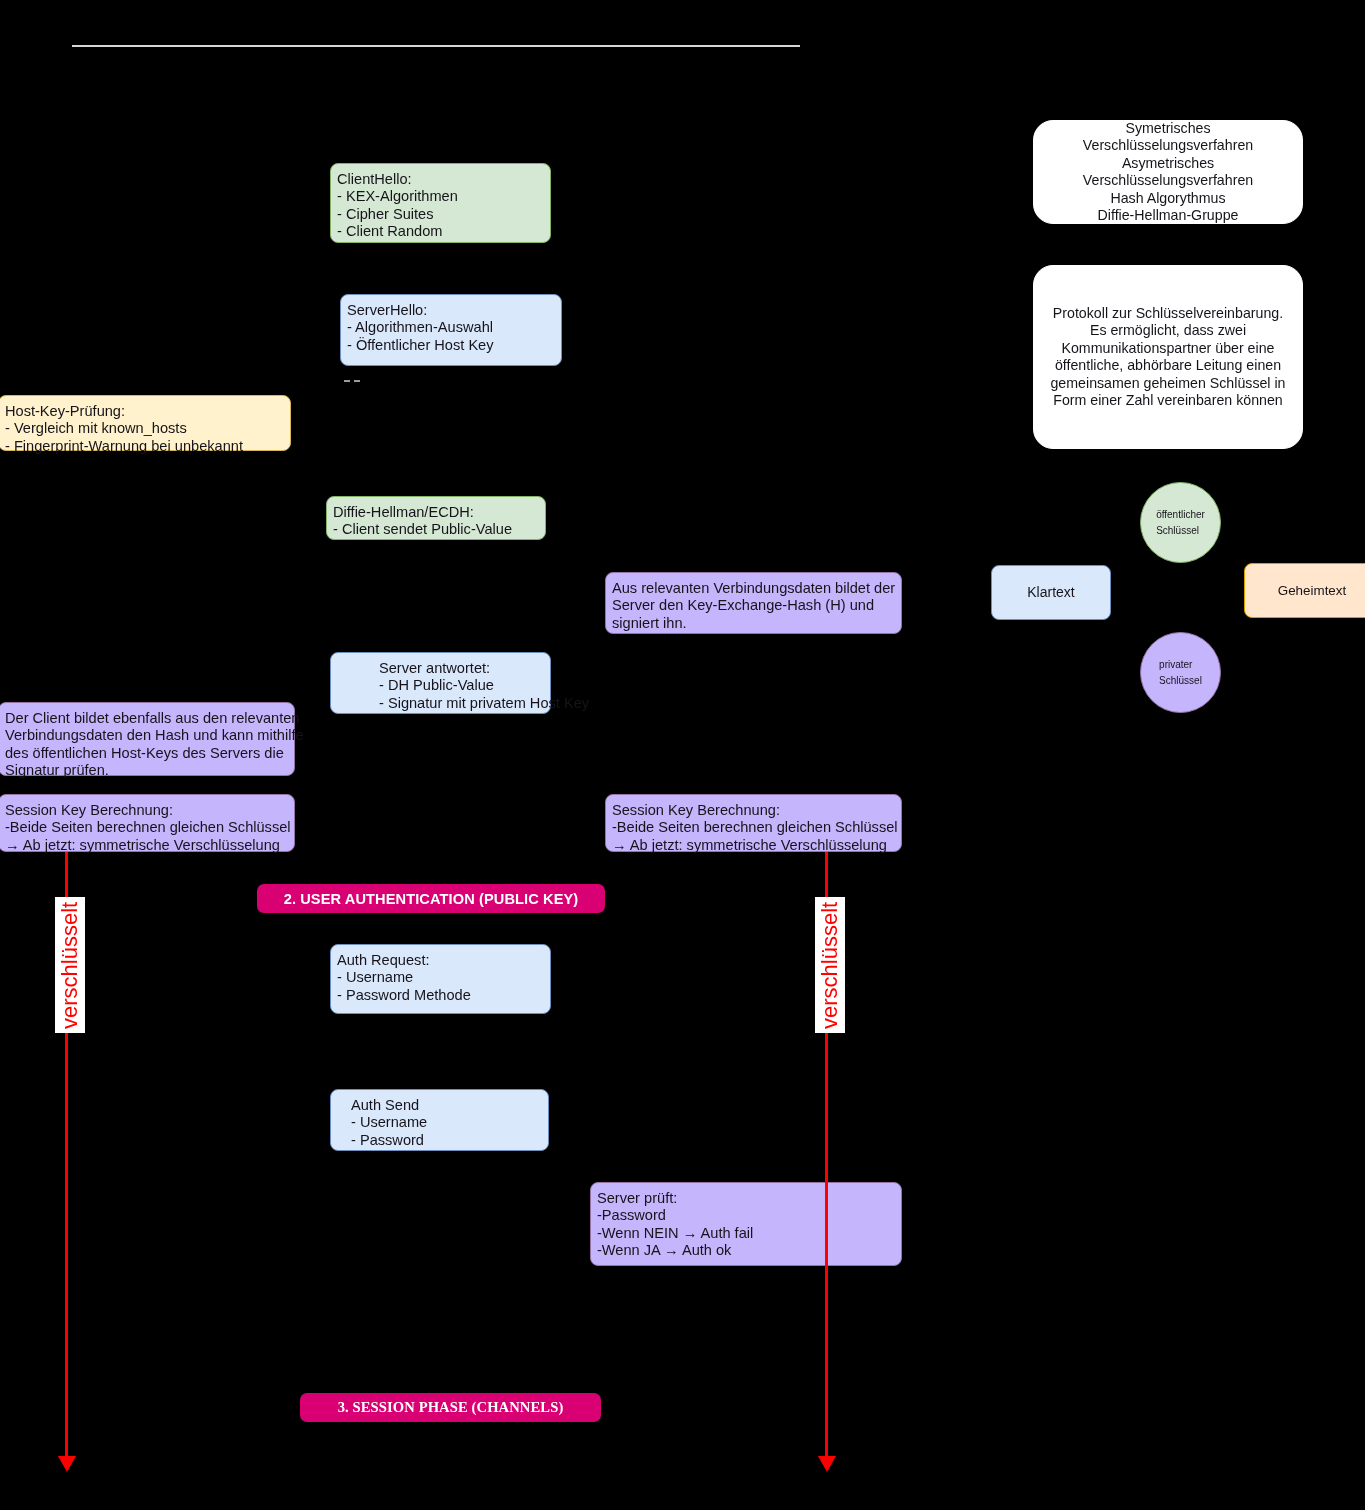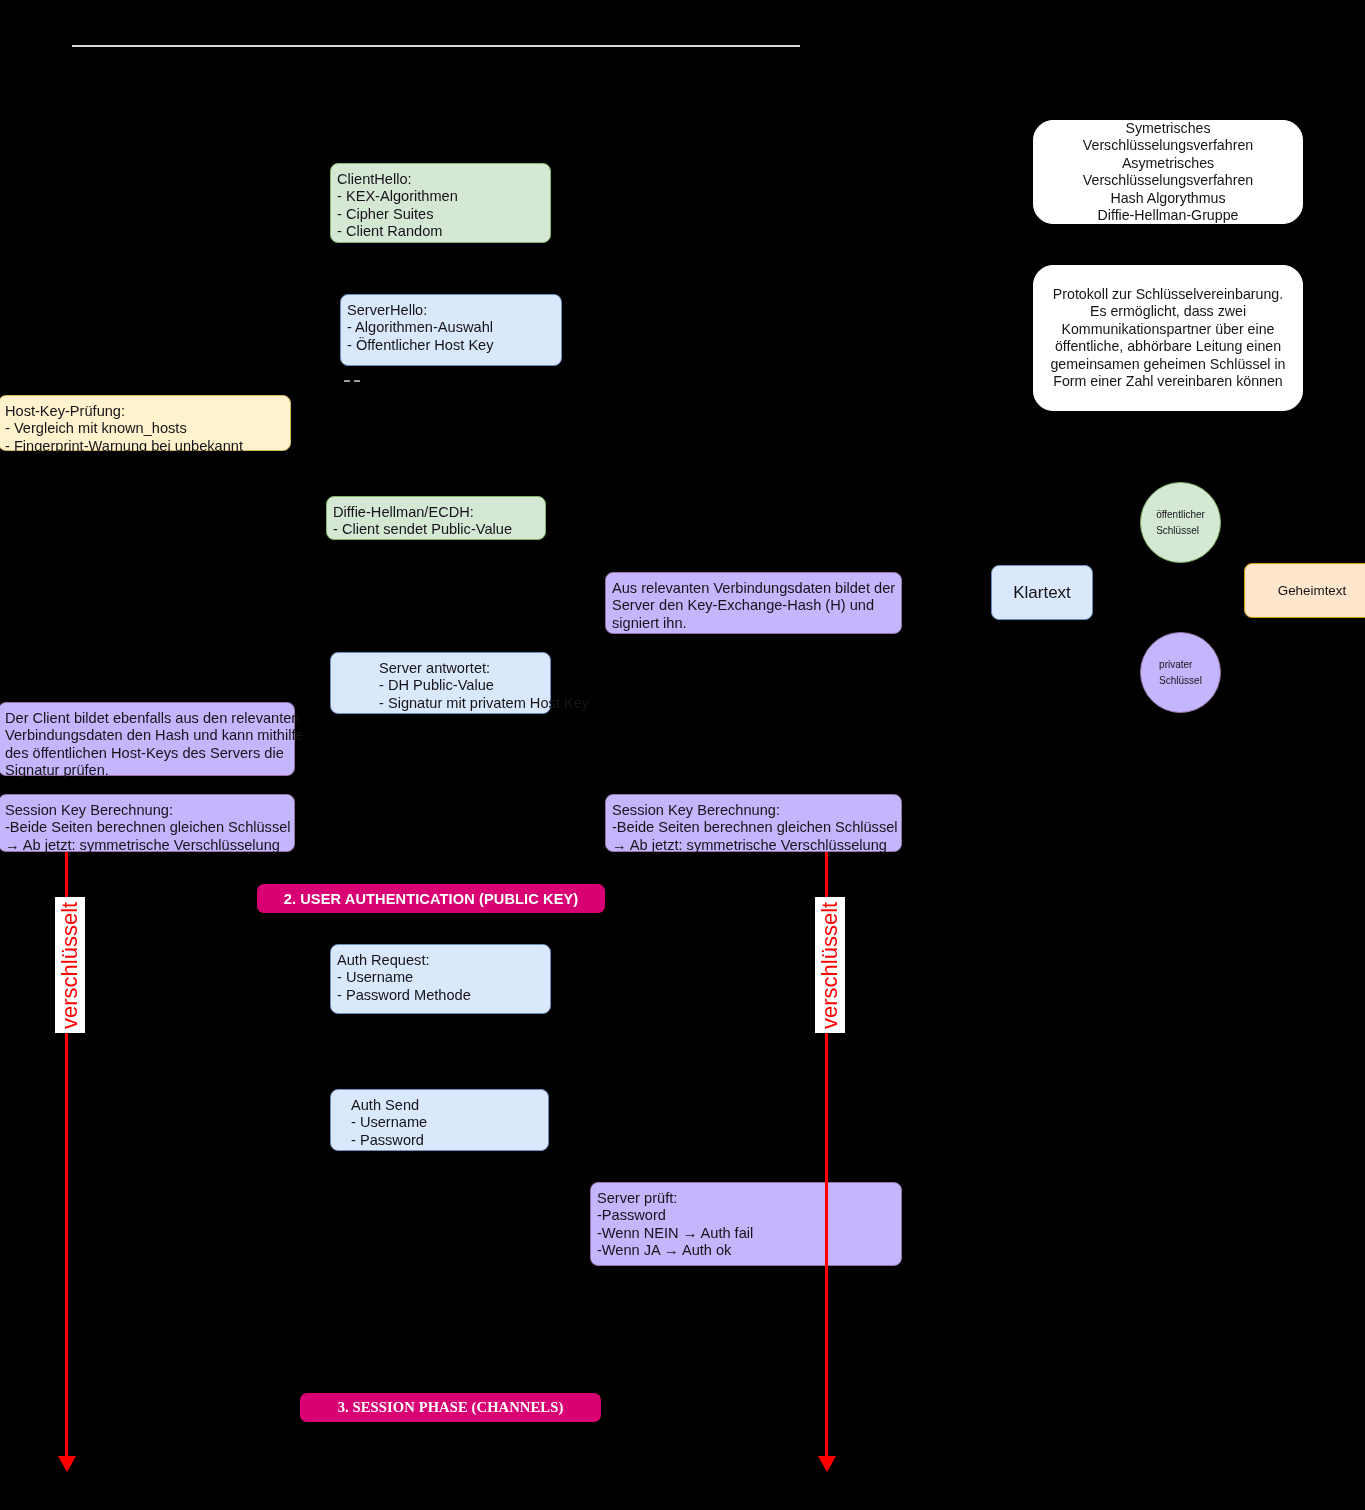--- a/index.html
+++ b/index.html
@@ -177,34 +177,34 @@
 -Wenn JA → Auth ok</div>
 
   <div class="banner" style="left:300px; top:1393px; width:301px; height:29px;font-family:Liberation Serif, serif;">3. SESSION PHASE (CHANNELS)</div>
 
 
   <div class="node center fill-white" style="left:1033px; top:120px; width:270px; height:104px; font-size:14.2px; line-height:17.5px;">Symetrisches Verschlüsselungsverfahren
 Asymetrisches Verschlüsselungsverfahren
 Hash Algorythmus
 Diffie-Hellman-Gruppe</div>
 
-  <div class="node center fill-white" style="left:1033px; top:265px; width:270px; height:146px; font-size:14.2px; line-height:17.5px;">Protokoll zur Schlüsselvereinbarung.
+  <div class="node center fill-white" style="left:1033px; top:265px; width:270px; height:184px; font-size:14.2px; line-height:17.5px;">Protokoll zur Schlüsselvereinbarung.
 Es ermöglicht, dass zwei
 Kommunikationspartner über eine
 öffentliche, abhörbare Leitung einen
 gemeinsamen geheimen Schlüssel in
 Form einer Zahl vereinbaren können</div>
 
   <div class="circle fill-green" style="left:1140px; top:482px; width:81px; height:81px;">öffentlicher
 Schlüssel</div>
 
   <div class="circle fill-purple" style="left:1140px; top:632px; width:81px; height:81px;">privater
 Schlüssel</div>
 
-  <div class="node center fill-blue" style="left:991px; top:565px; width:102px; height:55px; font-size:17px;">Klartext</div>
+  <div class="node center fill-blue" style="left:991px; top:565px; width:120px; height:55px; font-size:14px;">Klartext</div>
 
   <div class="node center fill-orange" style="left:1244px; top:563px; width:136px; height:55px; font-size:13.4px;">Geheimtext</div>
 
   <div class="arrow-line" style="left:65px; top:852px; height:612px;"></div>
   <div class="arrow-head" style="left:58px; top:1456px;"></div>
   <div class="vlabel" style="left:55px; top:897px; width:30px; height:136px;">verschlüsselt</div>
 
   <div class="arrow-line" style="left:825px; top:852px; height:612px;"></div>
   <div class="arrow-head" style="left:818px; top:1456px;"></div>
   <div class="vlabel" style="left:815px; top:897px; width:30px; height:136px;">verschlüsselt</div>

